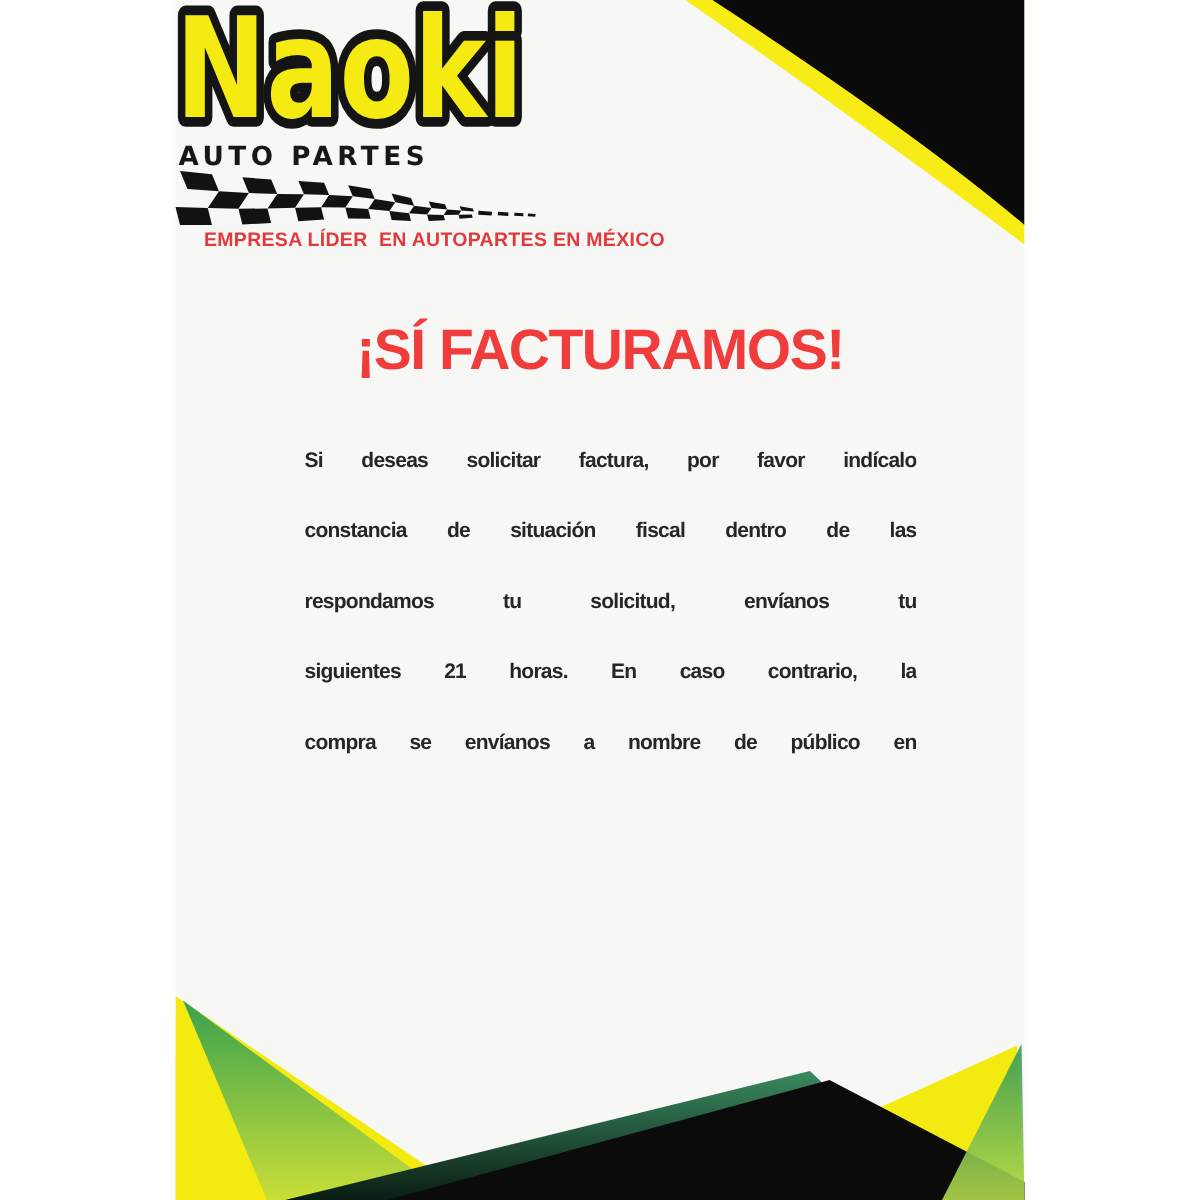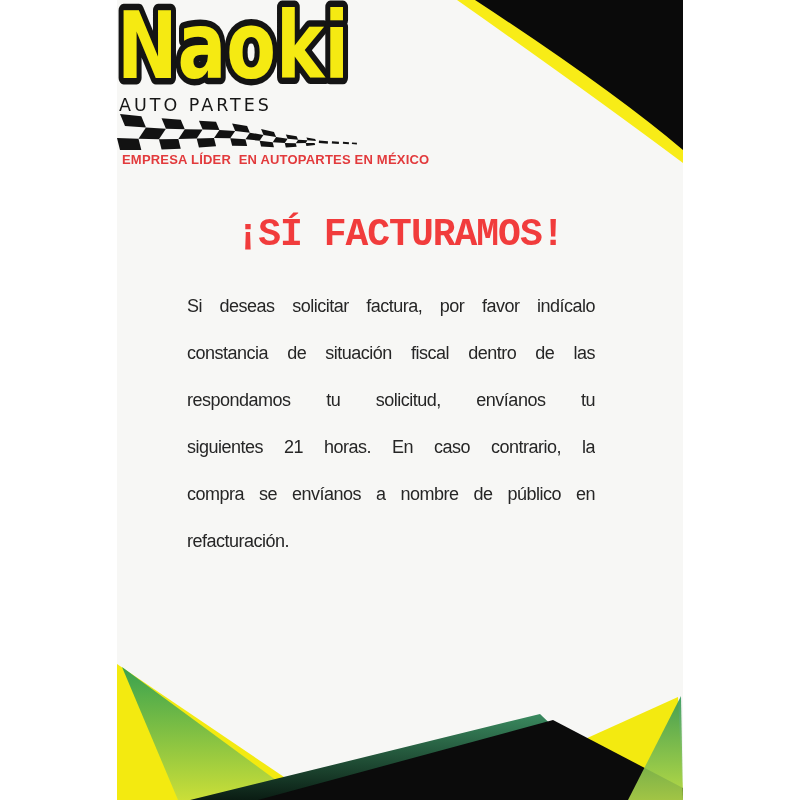--- a/index.html
+++ b/index.html
@@ -11,37 +11,37 @@
   .flyer {
     position:absolute; left:117px; top:0; width:566px; height:800px;
     background:#f7f7f5;
   }
   .decor { position:absolute; pointer-events:none; }
   .corner-swoosh { left:440px; top:0; width:243px; height:170px; }
   .bottom-triangles { left:117px; top:640px; width:566px; height:160px; }
   .logo-svg { position:absolute; left:113px; top:0; width:252px; height:100px; }
   .logo-subtitle {
     position:absolute; left:119px; top:95px; width:300px;
-    font-family:"DejaVu Sans", sans-serif; font-weight:normal;
+    font-family:"DejaVu Sans", sans-serif; font-weight:bold;
     font-size:17.5px; letter-spacing:3px; color:#171717; white-space:pre;
   }
   .flag-svg { position:absolute; left:115px; top:111px; width:250px; height:46px; }
   .tagline {
-    position:absolute; left:122px; top:152px; width:420px;
+    position:absolute; left:136px; top:152px; width:420px;
     font-weight:bold; font-size:13px; letter-spacing:0.2px;
     color:#e23a3c; white-space:pre;
   }
   .headline {
     position:absolute; left:117px; top:213px; width:566px;
-    text-align:center; font-family:Liberation Mono, monospace;
+    text-align:center; font-family:Liberation Sans, sans-serif;
     font-weight:bold; font-size:38px; letter-spacing:-1px; color:#f13c3c;
   }
   .paragraph {
-    position:absolute; left:187px; top:283px; width:408px;
-    font-weight:normal; font-size:18px; letter-spacing:-0.5px;
+    position:absolute; left:203px; top:283px; width:408px;
+    font-weight:bold; font-size:14px; letter-spacing:-0.5px;
     color:#262626; line-height:47px;
   }
   .pline { text-align:justify; text-align-last:justify; height:47px; overflow:hidden; white-space:nowrap; }
   .pline.last { text-align-last:left; }
 </style>
 </head>
 <body>
 
 <div class="page">
 
@@ -88,21 +88,20 @@
   <div class="tagline">EMPRESA LÍDER  EN AUTOPARTES EN MÉXICO</div>
 
   <div class="headline">¡SÍ FACTURAMOS!</div>
 
   <div class="paragraph">
     <div class="pline">Si deseas solicitar factura, por favor indícalo</div>
     <div class="pline">constancia de situación fiscal dentro de las</div>
     <div class="pline">respondamos tu solicitud, envíanos tu</div>
     <div class="pline">siguientes 21 horas. En caso contrario, la</div>
     <div class="pline">compra se envíanos a nombre de público en</div>
-    <div class="pline last">refacturación.</div>
   </div>
 
   <svg class="decor bottom-triangles" viewBox="0 0 566 160">
     <defs>
       <linearGradient id="gradF" x1="0" y1="0" x2="0" y2="1">
         <stop offset="0" stop-color="#2f9e52"></stop>
           <stop offset="1" stop-color="#c8de3a"></stop>
       </linearGradient>
       <linearGradient id="gradA" x1="0" y1="0" x2="0" y2="1">
         <stop offset="0" stop-color="#3a8a5f"></stop>

